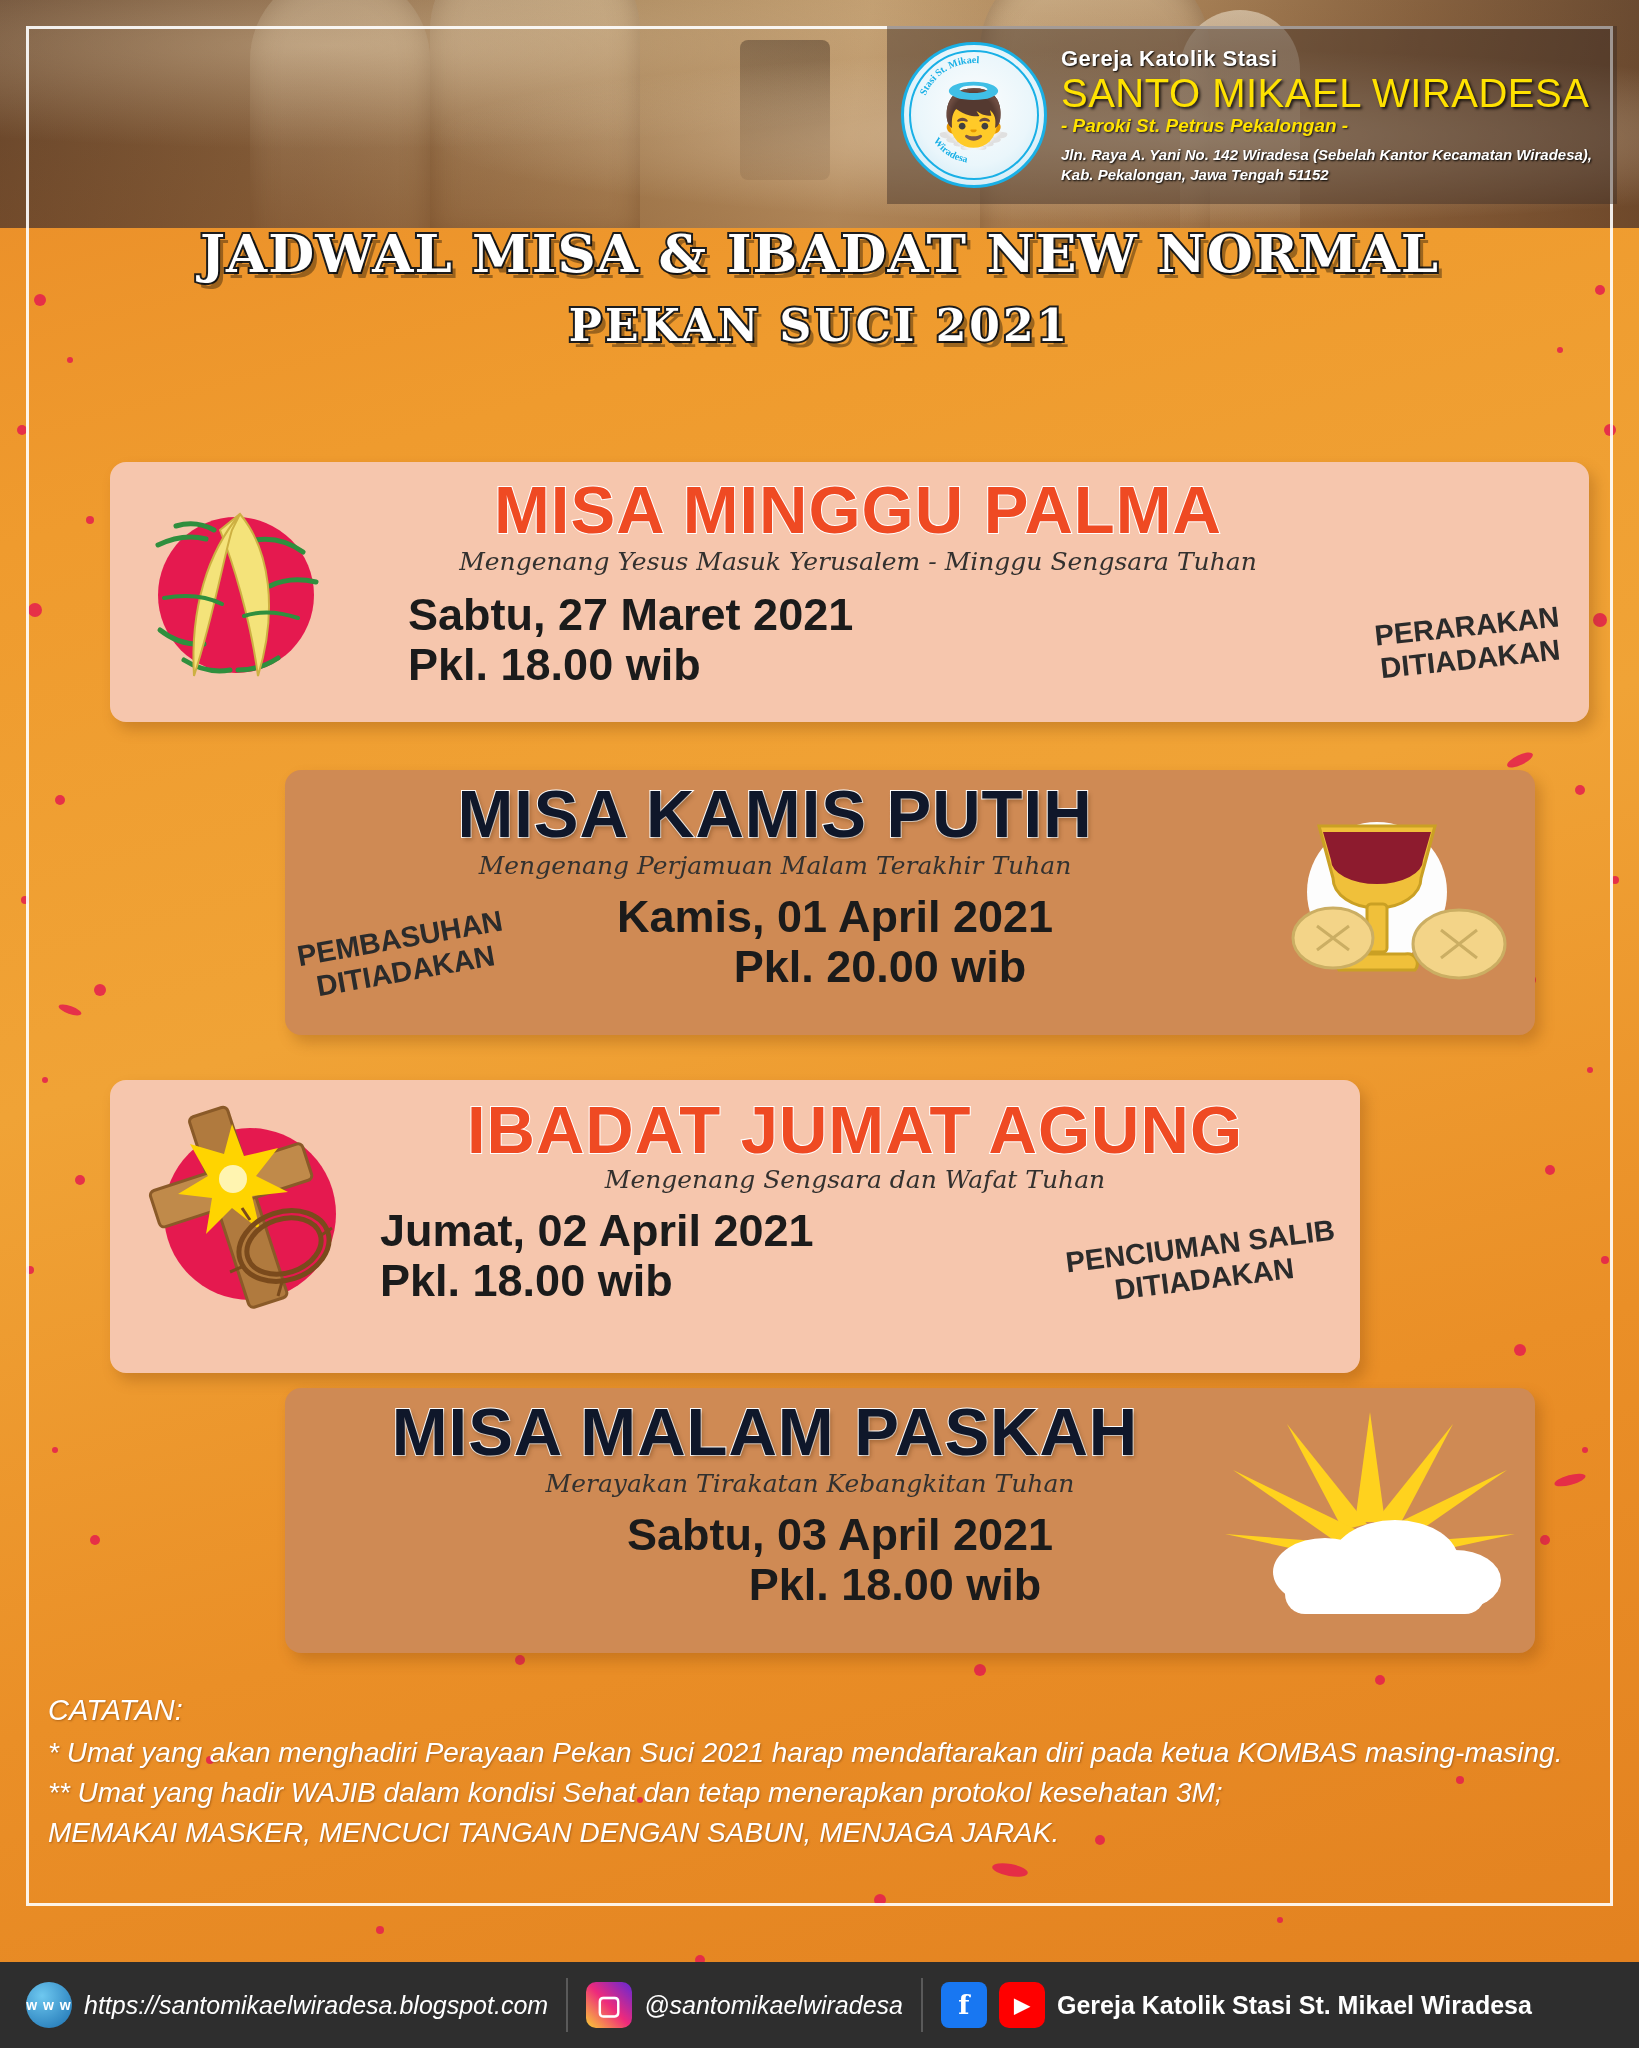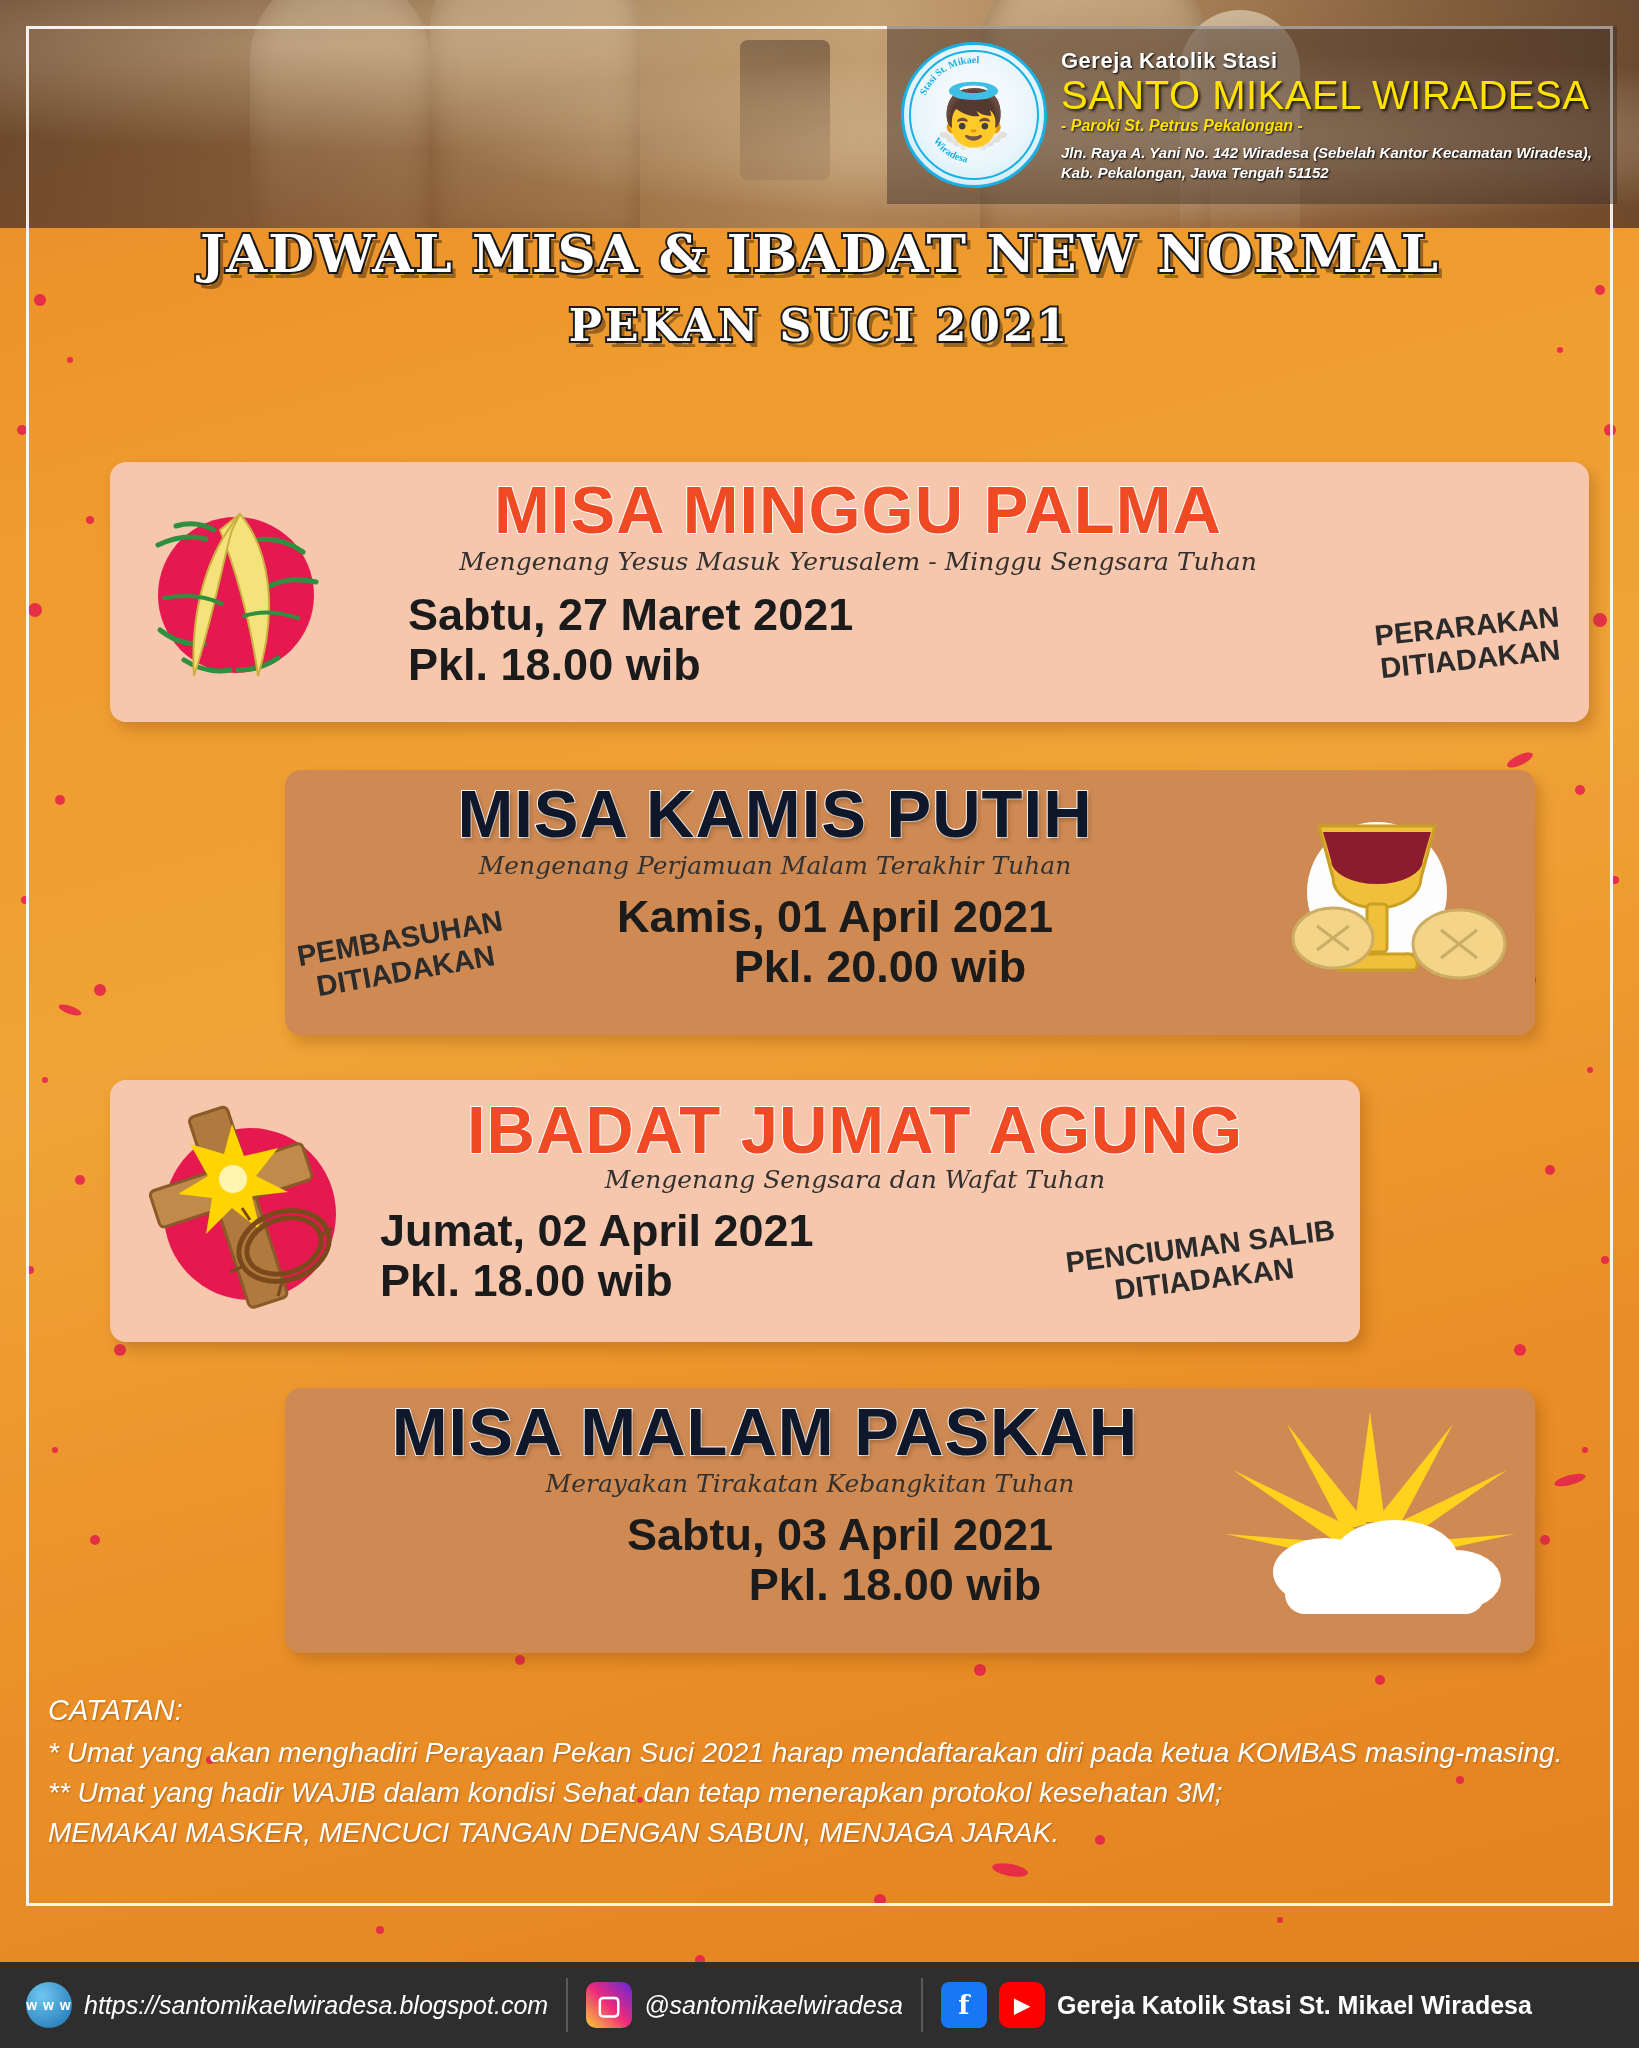--- a/index.html
+++ b/index.html
@@ -77,21 +77,21 @@
     font-size: 62px; color: #2f2f2f; line-height: 1;
   }
   .logo-text { padding-left: 14px; color: #fff; }
   .logo-l1 { font-size: 22px; font-weight: bold; letter-spacing: .5px; text-shadow: 1px 1px 2px #000; }
   .logo-l2 {
     font-size: 40px; font-weight: normal; color: #ffe200;
     letter-spacing: .5px; line-height: 1.05;
     text-shadow: 2px 2px 3px rgba(0,0,0,.8);
   }
   .logo-l3 {
-    font-size: 16px; font-style: italic; font-weight: bold; color: #ffe200;
+    font-size: 19px; font-style: italic; font-weight: bold; color: #ffe200;
     text-shadow: 1px 1px 2px rgba(0,0,0,.8);
     margin-top: 1px;
   }
   .logo-l4 { font-size: 15px; font-weight: bold; font-style: italic; line-height: 1.3; margin-top: 8px; text-shadow: 1px 1px 2px #000;}
   
   .title-wrap { position: absolute; left: 0; top: 222px; width: 1639px; text-align: center; }
   .title1, .title2 {
     font-family: "DejaVu Serif", serif;
     font-weight: bold;
     color: #ffffff;
@@ -105,21 +105,21 @@
   
   .card {
     position: absolute;
     border-radius: 16px;
     box-shadow: 6px 8px 14px rgba(120,60,10,.28);
   }
   .card-light { background: #f6c6ad; }
   .card-dark  { background: #cf8a54; }
   .card1 { left: 110px; top: 462px; width: 1479px; height: 260px; }
   .card2 { left: 285px; top: 770px; width: 1250px; height: 265px; }
-  .card3 { left: 110px; top: 1080px; width: 1250px; height: 262px; }
+  .card3 { left: 110px; top: 1080px; width: 1250px; height: 293px; }
   .card4 { left: 285px; top: 1388px; width: 1250px; height: 265px; }
 
   .evt-title {
     font-family: "Liberation Sans", sans-serif;
     font-weight: bold;
     font-size: 67px;
     letter-spacing: 1px;
     line-height: 1;
   }
   .evt-title.red { color: #ef4a23; -webkit-text-stroke: 2px #ffffff; paint-order: stroke fill; }

